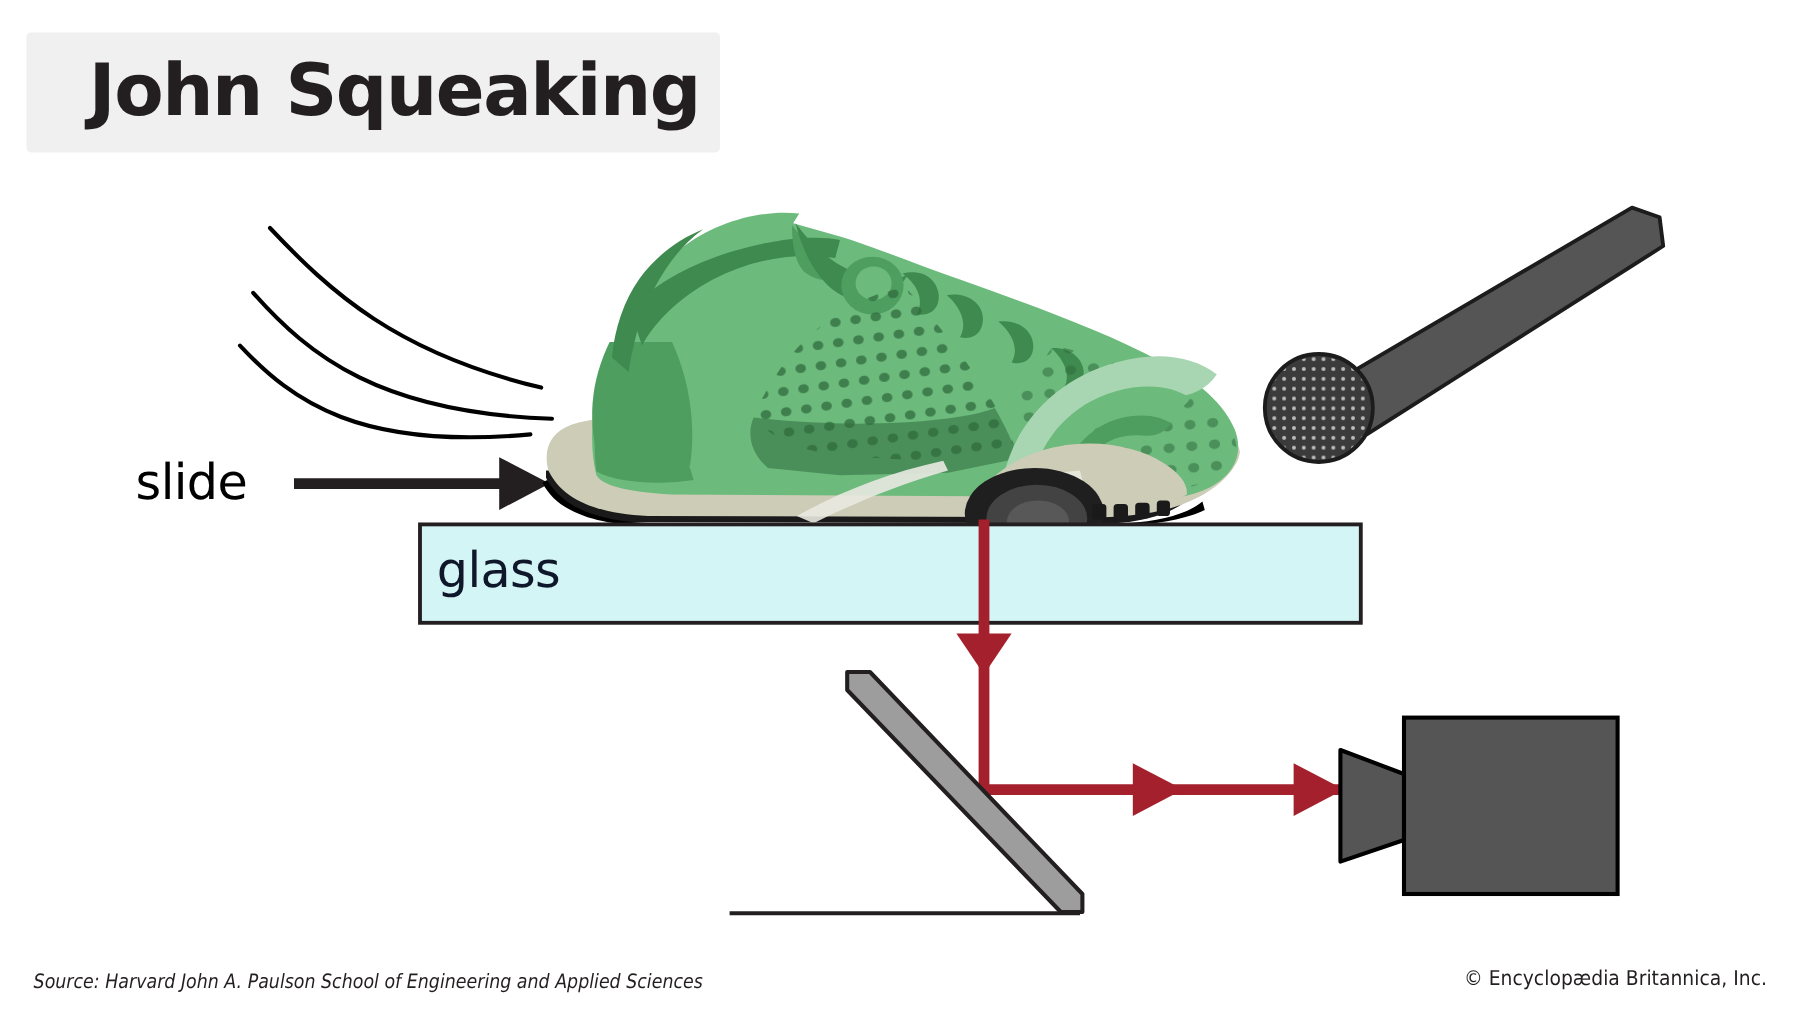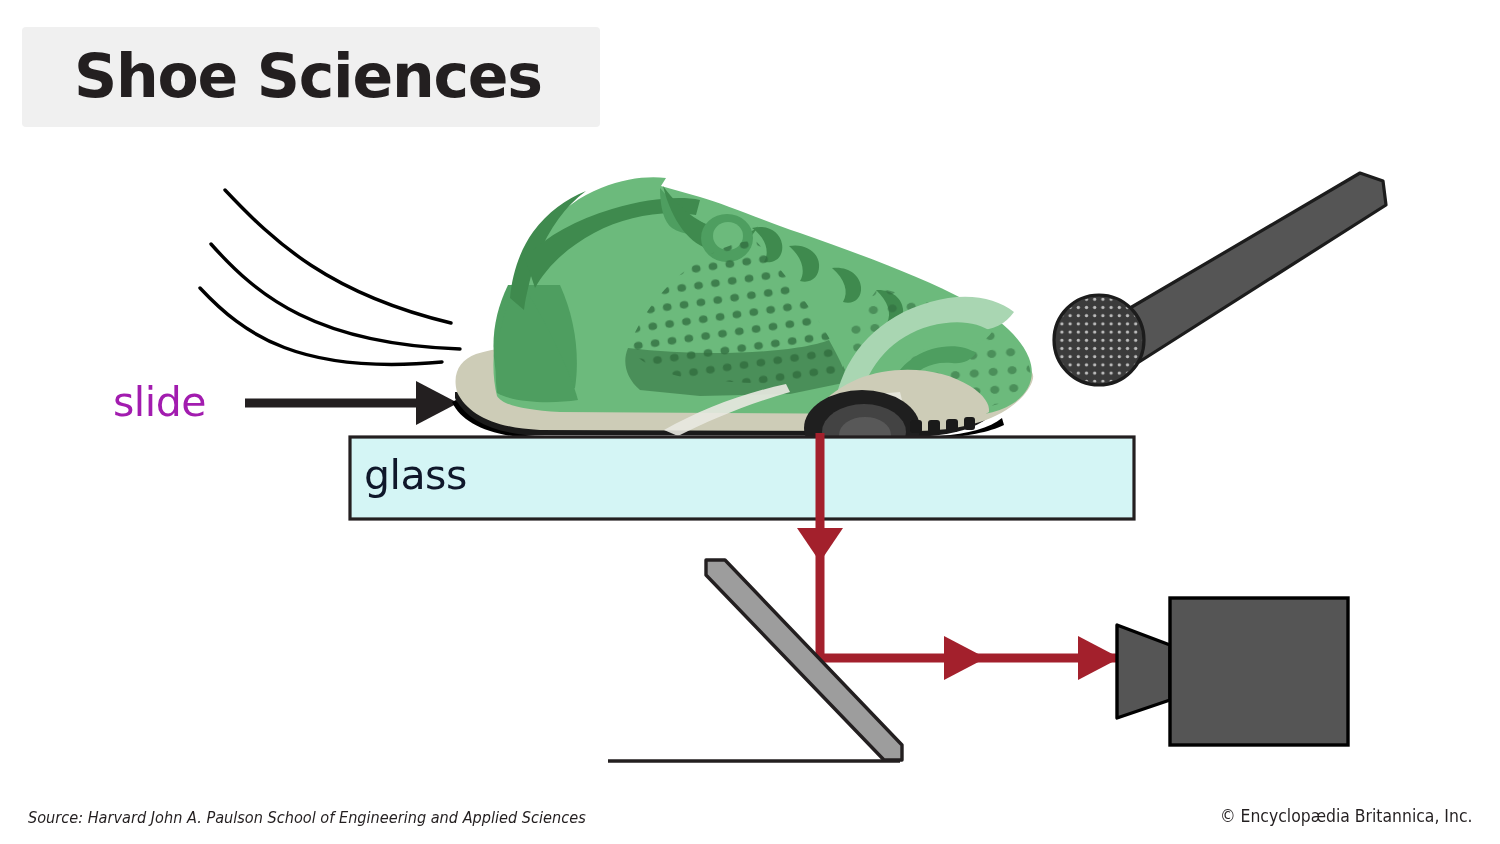--- a/index.html
+++ b/index.html
@@ -69,21 +69,21 @@
     transform: scaleX(0.92);
     transform-origin: right top;
   }
   
   #slide-label {
     position: absolute;
     left: 113px;
     top: 378px;
     font-family: "DejaVu Sans", sans-serif;
     font-size: 41px;
-    color: #a21caf;
+    color: #000000;
     white-space: nowrap;
     letter-spacing: -0.5px;
   }
   #glass-label {
     position: absolute;
     left: 364px;
     top: 451px;
     font-family: "DejaVu Sans", sans-serif;
     font-size: 41px;
     color: #0f172a;
@@ -257,21 +257,21 @@
     <g>
 
       <polygon points="1113,318 1360,173 1383,181 1386,205 1139,362" fill="#555555" stroke="#1c1c1c" stroke-width="3.2" stroke-linejoin="round"></polygon>
 
       <circle cx="1099" cy="340" r="45" fill="#3b3b3b" stroke="#1c1c1c" stroke-width="3.2"></circle>
       <circle cx="1099" cy="340" r="43" fill="url(#micMesh)"></circle>
     </g>
   </svg>
 
   <div id="title-box">
-    <div id="title-text">Shoe Sciences</div>
+    <div id="title-text">John Squeaking</div>
   </div>
 
   <div id="slide-label">slide</div>
   <div id="glass-label">glass</div>
 
   <div id="source-text">Source: Harvard John A. Paulson School of Engineering and Applied Sciences</div>
   <div id="copyright-text">© Encyclopædia Britannica, Inc.</div>
 
 </div>
 

